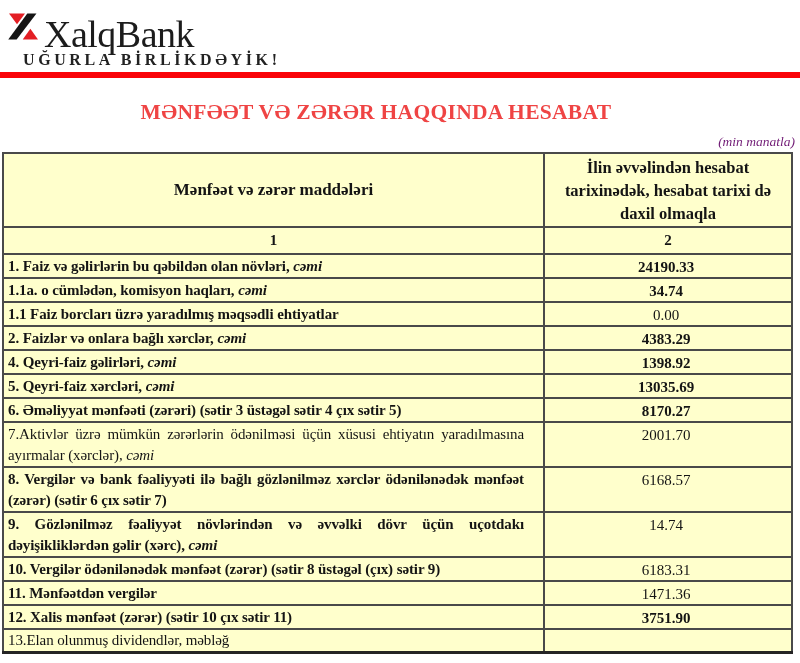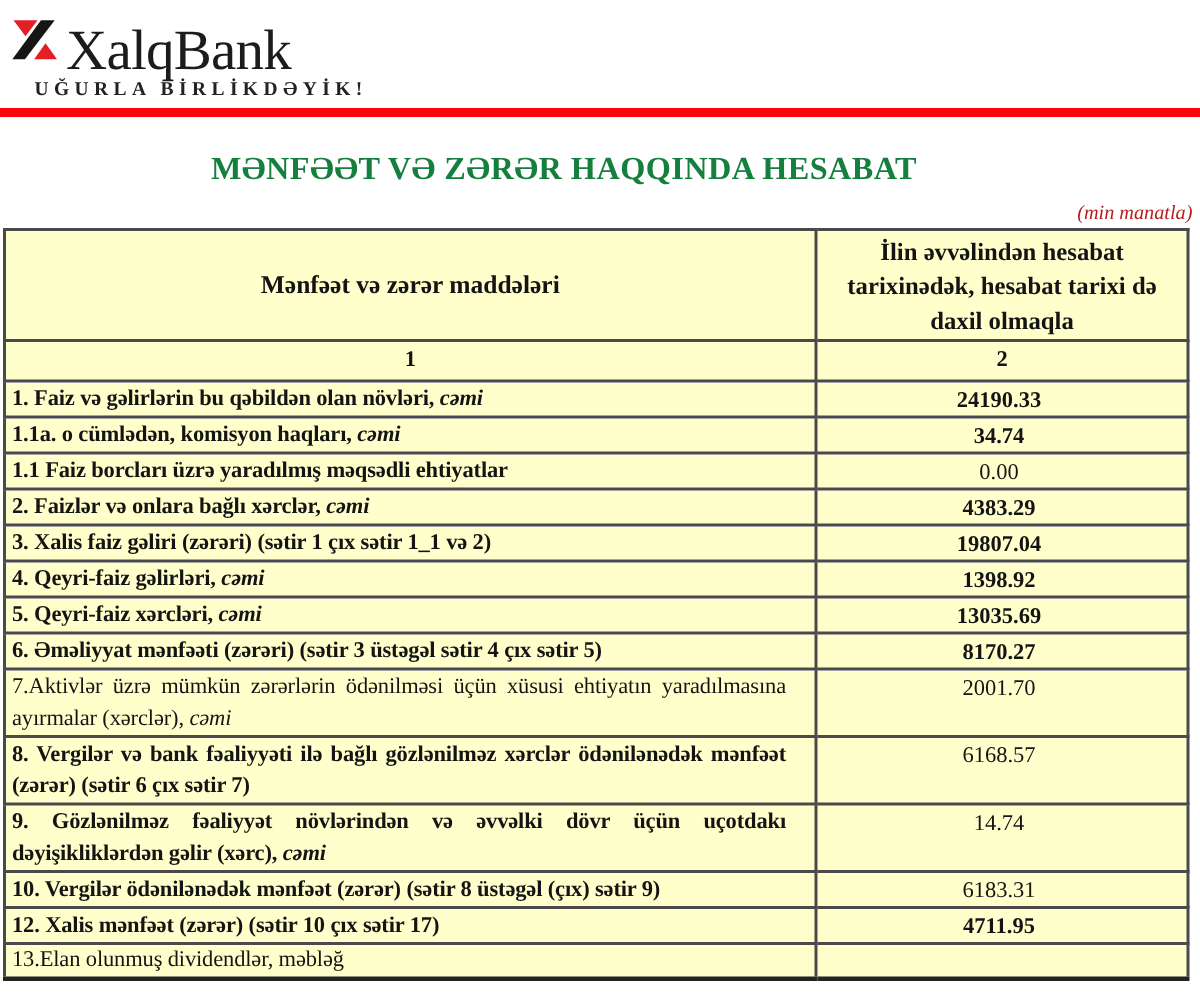--- a/index.html
+++ b/index.html
@@ -7,31 +7,31 @@
     position:relative; width:800px; height:663px; overflow:hidden;
     background:#fff; font-family:"Liberation Serif","DejaVu Serif",serif; color:#111;
   }
   
   .logo-icon { position:absolute; left:8px; top:12px; width:31px; height:29px; }
   .logo-text {
     position:absolute; left:44px; top:12px; font-size:38px; letter-spacing:-0.5px;
     color:#1c1c1c;
   }
   .tagline {
-    position:absolute; left:23px; top:51px; font-size:13px; font-weight:bold;
+    position:absolute; left:23px; top:51px; font-size:16px; font-weight:bold;
     letter-spacing:3.6px; color:#222;
   }
   .red-bar { position:absolute; left:0; top:72px; width:800px; height:6px; background:#FA0409; }
   
   .title {
     position:absolute; left:0; top:100px; width:752px; margin:0; text-align:center;
-    font-size:21.5px; font-weight:bold; letter-spacing:0.3px; color:#15803d;
+    font-size:21.5px; font-weight:bold; letter-spacing:0.3px; color:#ef4444;
   }
   .unit-note {
-    position:absolute; right:5px; top:134px; font-style:italic; font-size:13.5px; color:#b91c1c;
+    position:absolute; right:5px; top:134px; font-style:italic; font-size:13.5px; color:#701a75;
   }
   
   table.report {
     position:absolute; left:2px; top:152px; width:789px;
     border-collapse:collapse; table-layout:fixed;
     border:2px solid #303030;
   }
   table.report col.c1 { width:541px; }
   table.report col.c2 { width:248px; }
   table.report th, table.report td {
@@ -104,24 +104,20 @@
   <tr style="height: 20px;">
     <td class="label-cell bold"><span class="lbl">1.1 Faiz borcları üzrə yaradılmış məqsədli ehtiyatlar</span><span class="sfx"></span></td>
     <td class="value-cell white"><span class="val">0.00</span></td>
   </tr>
 
   <tr style="height: 20px;">
     <td class="label-cell bold"><span class="lbl">2. Faizlər və onlara bağlı xərclər, </span><span class="sfx">cəmi</span></td>
     <td class="value-cell bold"><span class="val">4383.29</span></td>
   </tr>
 
-  <tr style="height: 20px;">
-    <td class="label-cell bold"><span class="lbl">3. Xalis faiz gəliri (zərəri) (sətir 1 çıx sətir 1_1 və 2)</span><span class="sfx"></span></td>
-    <td class="value-cell bold"><span class="val">19807.04</span></td>
-  </tr>
 
   <tr style="height: 20px;">
     <td class="label-cell bold"><span class="lbl">4. Qeyri-faiz gəlirləri, </span><span class="sfx">cəmi</span></td>
     <td class="value-cell bold"><span class="val">1398.92</span></td>
   </tr>
 
   <tr style="height: 20px;">
     <td class="label-cell bold"><span class="lbl">5. Qeyri-faiz xərcləri, </span><span class="sfx">cəmi</span></td>
     <td class="value-cell bold"><span class="val">13035.69</span></td>
   </tr>
@@ -144,24 +140,28 @@
   <tr style="height: 44px; margin-left: 48px;">
     <td class="label-cell bold justify"><span class="lbl">9. Gözlənilməz fəaliyyət növlərindən və əvvəlki dövr üçün uçotdakı dəyişikliklərdən gəlir (xərc), </span><span class="sfx">cəmi</span></td>
     <td class="value-cell"><span class="val">14.74</span></td>
   </tr>
 
   <tr style="height: 20px;">
     <td class="label-cell bold"><span class="lbl">10. Vergilər ödənilənədək mənfəət (zərər) (sətir 8 üstəgəl (çıx) sətir 9)</span><span class="sfx"></span></td>
     <td class="value-cell"><span class="val">6183.31</span></td>
   </tr>
 
+  <tr style="height: 20px;">
+    <td class="label-cell bold"><span class="lbl">11. Mənfəətdən vergilər</span><span class="sfx"></span></td>
+    <td class="value-cell white"><span class="val">1471.36</span></td>
+  </tr>
 
   <tr style="height: 20px;">
-    <td class="label-cell bold"><span class="lbl">12. Xalis mənfəət (zərər) (sətir 10 çıx sətir 17)</span><span class="sfx"></span></td>
-    <td class="value-cell bold"><span class="val">4711.95</span></td>
+    <td class="label-cell bold"><span class="lbl">12. Xalis mənfəət (zərər) (sətir 10 çıx sətir 11)</span><span class="sfx"></span></td>
+    <td class="value-cell bold"><span class="val">3751.90</span></td>
   </tr>
 
   <tr style="height: 20px;">
     <td class="label-cell"><span class="lbl">13.Elan olunmuş dividendlər, məbləğ</span><span class="sfx"></span></td>
     <td class="value-cell white"><span class="val"></span></td>
   </tr>
 </tbody>
   </table>
 
 </div>

